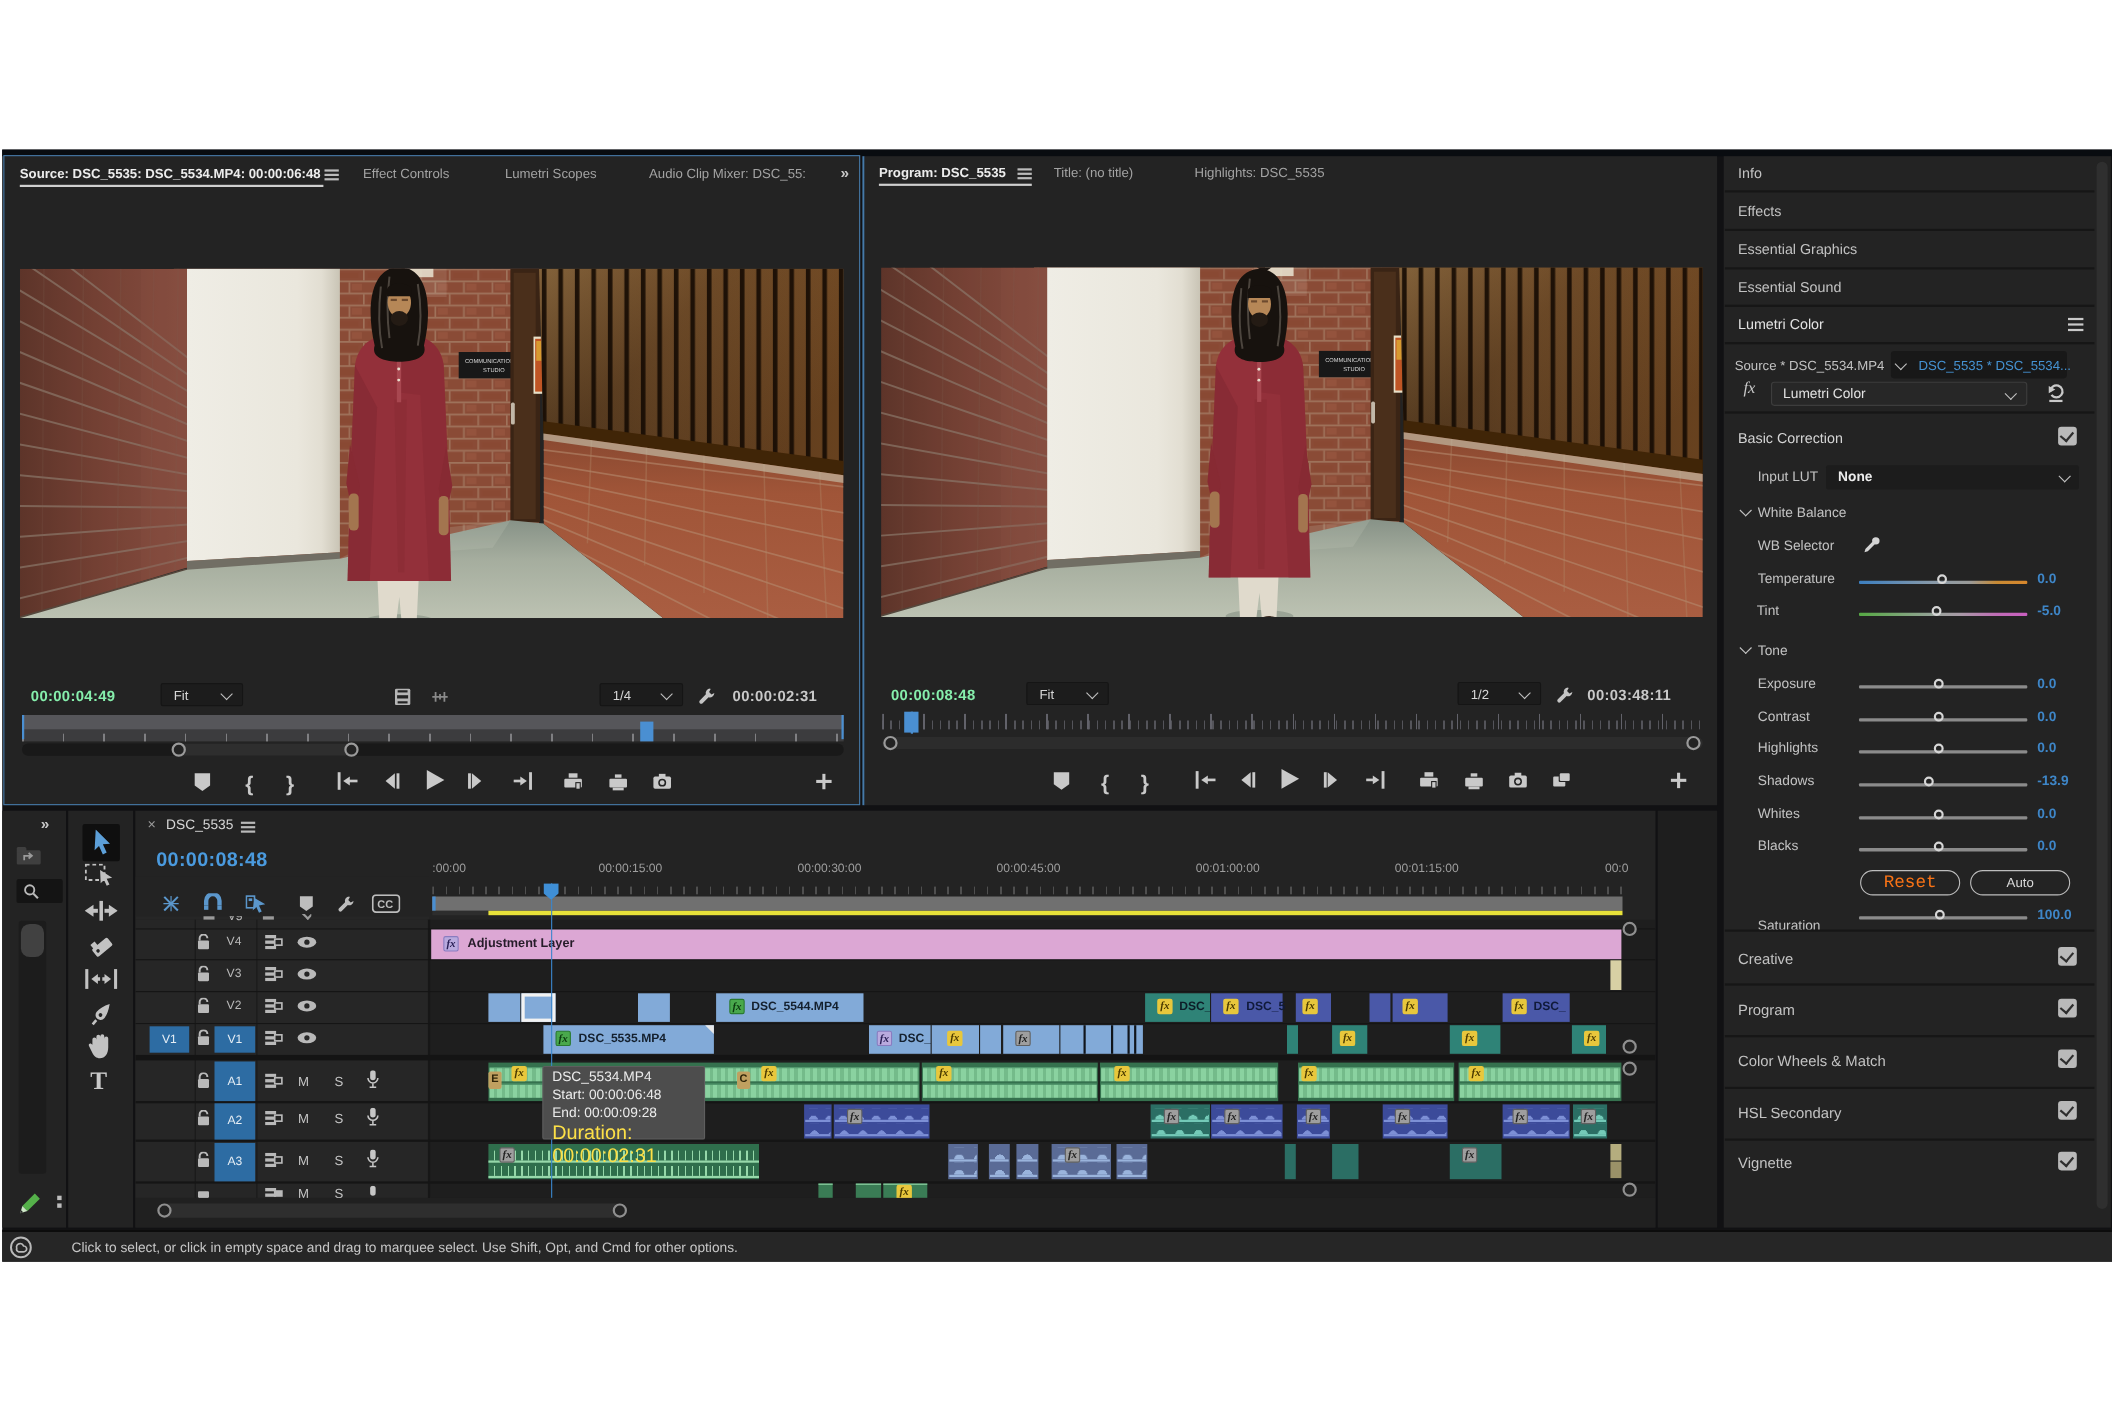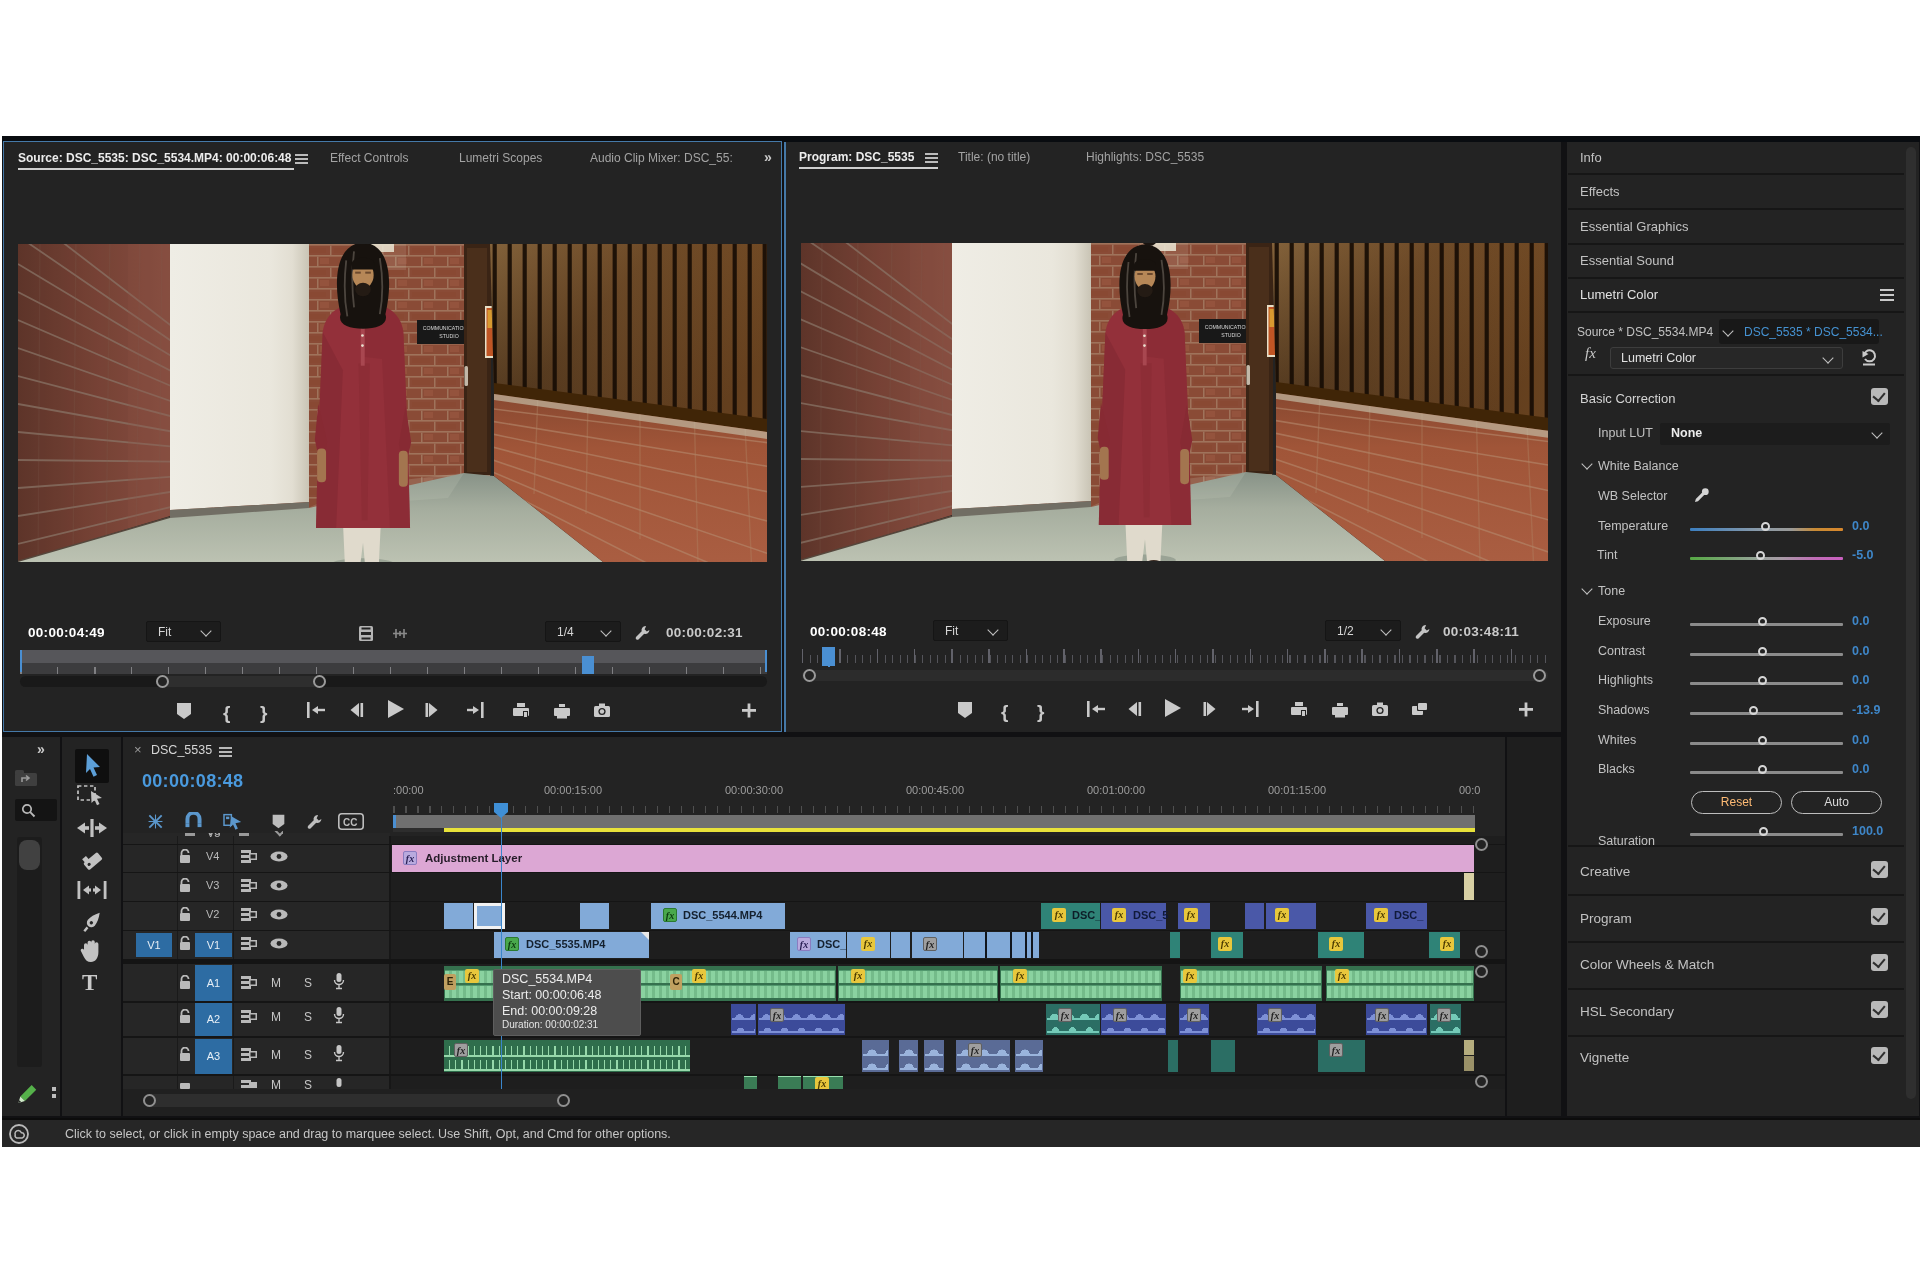--- a/index.html
+++ b/index.html
@@ -4,21 +4,21 @@
 <style>
 * { margin:0; padding:0; box-sizing:border-box; }
 html,body { width:1920px; height:1280px; background:#ffffff; font-family:"Liberation Sans", sans-serif; overflow:hidden; }
 .abs { position:absolute; }
 #stage { position:relative; width:1920px; height:1280px; background:#ffffff; }
 #appbg { left:2px; top:136px; width:1918px; height:1011px; background:#111113; }
 #topstrip { left:2px; top:136px; width:1918px; height:6px; background:#090c10; }
 .panel { background:#232323; }
 .tabtxt { font-size:12px; color:#a3a3a3; white-space:nowrap; }
 .tabactive { color:#ececec; font-weight:bold; }
-.tc-blue { color:#ffffff; font-weight:bold; font-size:13.5px; letter-spacing:0.3px; }
+.tc-blue { color:#86efac; font-weight:bold; font-size:13.5px; letter-spacing:0.3px; }
 .tc-gray { color:#c9c9c9; font-weight:bold; font-size:13.5px; letter-spacing:0.3px; }
 .ddbox { background:#1c1c1c; border:1px solid #151515; border-radius:2px; color:#d6d6d6; font-size:12px; }
 .chev { display:inline-block; width:8px; height:8px; border-right:1.6px solid #c2c2c2; border-bottom:1.6px solid #c2c2c2; transform:rotate(45deg); }
 .lbl { font-size:12.5px; color:#c2c2c2; white-space:nowrap; }
 .val { font-size:12.5px; color:#3e86c8; font-weight:bold; }
 .sep { background:#161616; height:2px; }
 .cb { width:17px; height:17px; background:#b9b9b9; border-radius:3px; position:absolute; }
 .cb:after { content:""; position:absolute; left:4px; top:2px; width:6px; height:9px; border-right:2.4px solid #2e2e2e; border-bottom:2.4px solid #2e2e2e; transform:rotate(40deg); }
 .slider { position:absolute; height:2.5px; background:#8b8b8b; border-radius:1px; }
 .knob { position:absolute; width:9px; height:9px; border:2.6px solid #d6d6d6; border-radius:50%; background:transparent; }
@@ -471,21 +471,21 @@
     <div class="knob" style="left:182px; top:564px;"></div>
     <div class="abs val" style="left:285px; top:561px;">-13.9</div>
     <div class="abs lbl" style="left:31px; top:591px;">Whites</div>
     <div class="slider" style="left:123px; top:600px; width:153px;"></div>
     <div class="knob" style="left:191px; top:594px;"></div>
     <div class="abs val" style="left:285px; top:591px;">0.0</div>
     <div class="abs lbl" style="left:31px; top:620px;">Blacks</div>
     <div class="slider" style="left:123px; top:629px; width:153px;"></div>
     <div class="knob" style="left:191px; top:623px;"></div>
     <div class="abs val" style="left:285px; top:620px;">0.0</div>
-    <div class="abs" style="left:124px; top:649px; width:91px; height:23px; border:1.5px solid #bdbdbd; border-radius:12px; color:#fdba74; font-size:12px; text-align:center; line-height:21px;">Reset</div>
+    <div class="abs" style="left:124px; top:649px; width:91px; height:23px; border:1.5px solid #bdbdbd; border-radius:12px; color:#f97316; font-size:16px; text-align:center; line-height:21px;font-family:Liberation Mono, monospace;">Reset</div>
     <div class="abs" style="left:224px; top:649px; width:91px; height:23px; border:1.5px solid #bdbdbd; border-radius:12px; color:#dadada; font-size:12px; text-align:center; line-height:21px;">Auto</div>
     <div class="abs lbl" style="left:31px; top:692px;">Saturation</div>
     <div class="slider" style="left:123px; top:691px; width:153px;"></div>
     <div class="knob" style="left:192px; top:685px;"></div>
     <div class="abs val" style="left:285px; top:682px;">100.0</div>
     <div class="abs sep" style="left:1px; top:703px; width:336px;"></div>
     <div class="abs lbl" style="left:13px; top:722px; font-size:13.5px;">Creative</div>
     <div class="cb" style="left:304px; top:719px;"></div>
     <div class="abs sep" style="left:1px; top:752px; width:336px;"></div>
     <div class="abs lbl" style="left:13px; top:769px; font-size:13.5px;">Program</div>
@@ -914,21 +914,21 @@
     <div class="clipA4" style="left:680px; width:40px;"></div>
     <div class="abs fxy" style="left:692px; top:340px;">fx</div>
 
     <div class="abs" style="left:377.5px; top:66px; width:1.6px; height:286px; background:#3a86cc;"></div>
     <div class="abs" style="left:371px; top:66px; width:14px; height:15px; background:#3f8fd6; clip-path:polygon(0 0, 100% 0, 100% 60%, 50% 100%, 0 60%);"></div>
 
     <div class="abs" style="left:370px; top:232px; width:148px; height:67px; background:#4d4d4d; border:1px solid #5e5e5e; border-radius:2px; z-index:5;">
       <div style="position:absolute; left:8px; top:2px; font-size:12.5px; color:#ececec;">DSC_5534.MP4</div>
       <div style="position:absolute; left:8px; top:18px; font-size:12.5px; color:#ececec;">Start: 00:00:06:48</div>
       <div style="position:absolute; left:8px; top:34px; font-size:12.5px; color:#ececec;">End: 00:00:09:28</div>
-      <div style="position:absolute; left:8px; top:49px; font-size:10px; color:#e5e5e5;">Duration: 00:00:02:31</div>
+      <div style="position:absolute; left:8px; top:49px; font-size:18px; color:#fde047;">Duration: 00:00:02:31</div>
     </div>
 
     <div class="abs ring" style="left:1352px; top:101px;"></div>
     <div class="abs ring" style="left:1352px; top:208px;"></div>
     <div class="abs ring" style="left:1352px; top:228px;"></div>
     <div class="abs ring" style="left:1352px; top:338px;"></div>
 
     <div class="abs" style="left:0px; top:352px; width:1382px; height:27px; background:#202020;"></div>
     <div class="abs" style="left:20px; top:357px; width:427px; height:13px; background:#2e2e2e; border-radius:7px;"></div>
     <div class="abs ring" style="left:20px; top:357px;"></div>

